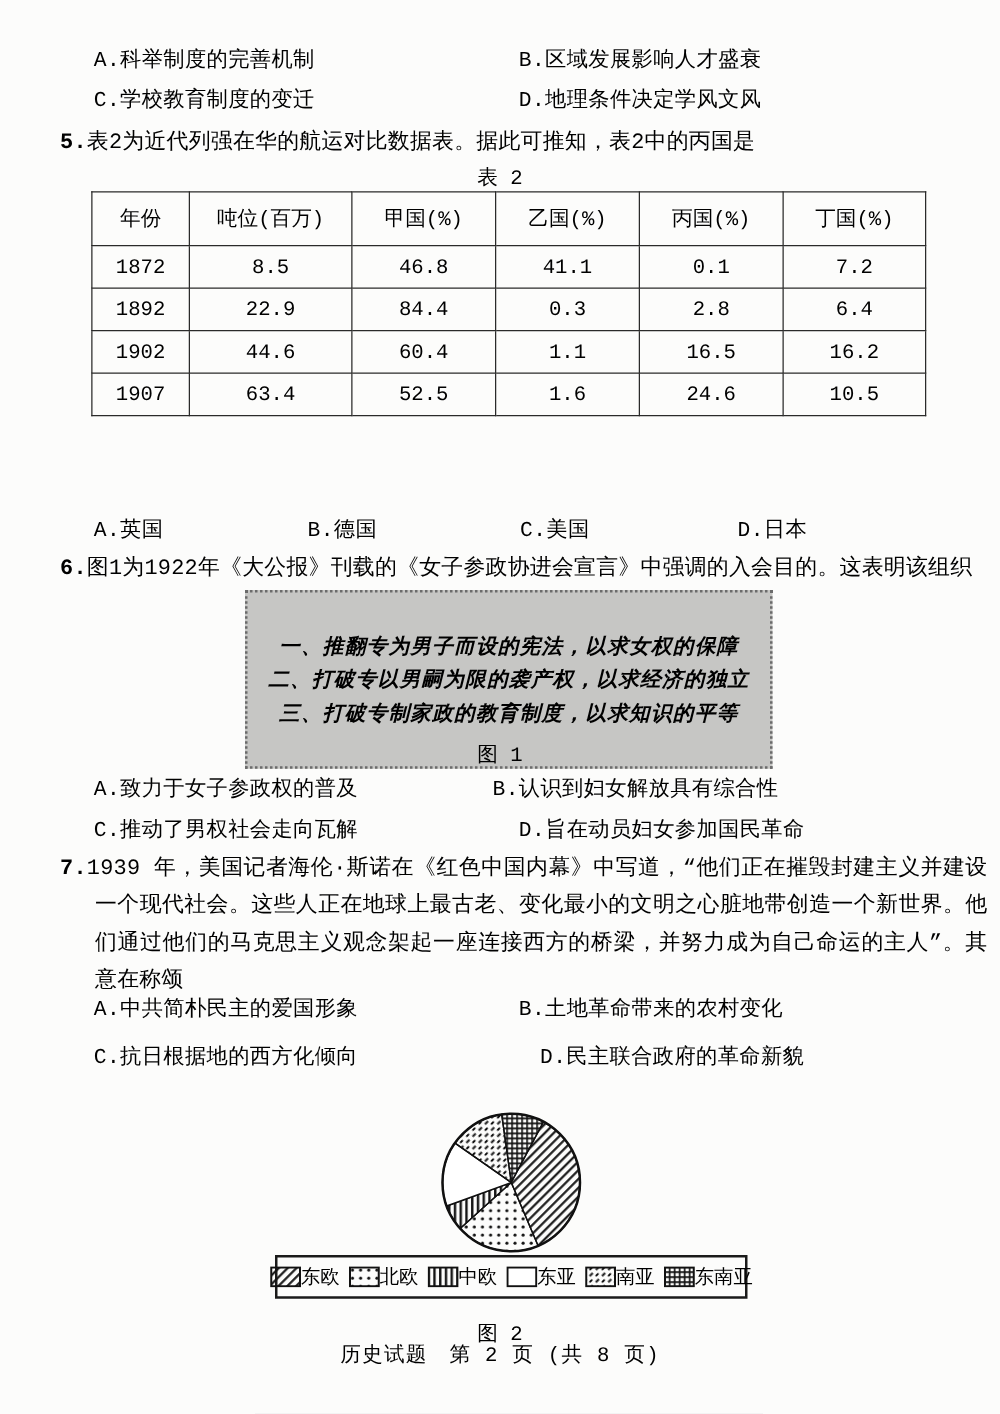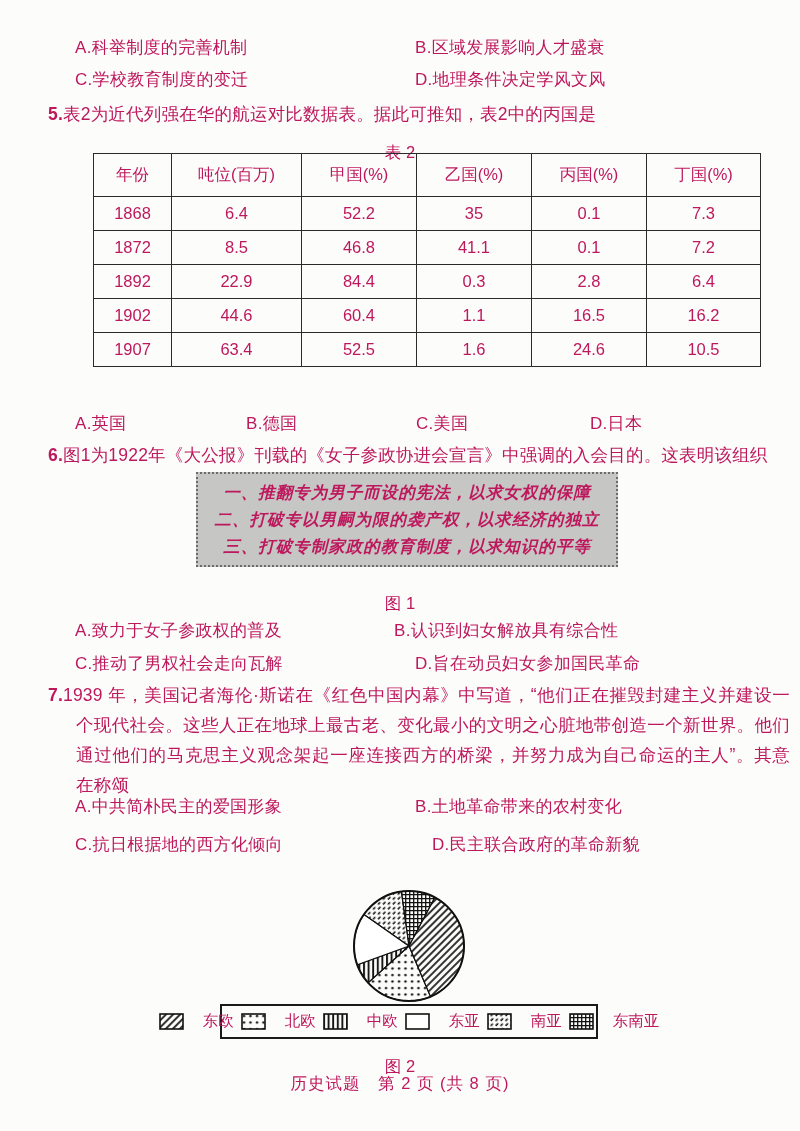--- a/index.html
+++ b/index.html
@@ -1,73 +1,73 @@
 <!DOCTYPE html>
 <html><head>
 <meta charset="utf-8">
 <style>
   html,body { margin:0; padding:0; background:#e8e8e8; }
   .page {
     position:relative; width:800px; height:1131px; margin:0 auto;
-    background:#fcfcfb; color:#be185d;
-    font-family:Liberation Sans, sans-serif;
+    background:#fcfcfb; color:#000000;
+    font-family:Liberation Mono, monospace;
     overflow:hidden;
   }
   .opt { position:absolute; font-size:17px; white-space:nowrap; letter-spacing:0.3px; }
   .stem { position:absolute; left:48px; width:714px; font-size:17.5px; line-height:30px;
           text-align:justify; letter-spacing:0.2px; padding-left:28px; text-indent:-28px; }
   .qnum { font-weight:bold; }
   .caption { position:absolute; left:0; width:100%; text-align:center; font-size:16.5px; }
   .footer { position:absolute; left:0; width:100%; text-align:center; font-size:16.5px; letter-spacing:1px; }
 
   table.datatable {
     position:absolute; left:73px; top:153px; width:667px;
     border-collapse:collapse; table-layout:fixed;
-    font-size:16.5px; text-align:center;margin-left:20px;
+    font-size:16.5px; text-align:center;
   }
   table.datatable th, table.datatable td {
     border:1.6px solid #2a2a2a; font-weight:normal; padding:0;
   }
   table.datatable thead tr { height:43px; }
   table.datatable tbody tr { height:34px; }
 
   .fig1box {
-    position:absolute; left:196px; top:472px; width:422px; height:95px;
+    position:absolute; left:196px; top:472px; width:422px; height:143px;
     background:#c6c6c4; border:2px dotted #6b6b6b; box-sizing:border-box;
     display:flex; flex-direction:column; justify-content:center; align-items:center;
     gap:5px; font-size:16.5px; font-style:italic; font-weight:bold; letter-spacing:1px;
   }
   .fig1box .fline { white-space:nowrap; }
 
   .pie-wrap { position:absolute; left:336px; top:873px; width:146px; height:146px; }
 
   .legend {
     position:absolute; left:220px; top:1004px; width:378px; height:35px;
     border:2px solid #1a1a1a; box-sizing:border-box;
     display:flex; align-items:center; justify-content:center; gap:7px;
     font-size:15.5px; white-space:nowrap;
   }
-  .legend-item { display:flex; align-items:center; gap:19px; }
+  .legend-item { display:flex; align-items:center; gap:0; }
   .legend-item svg { display:block; }
 </style>
 </head>
 <body>
 
 <div class="page">
 
   <span class="opt" style="left:75px;  top:36px;">A.科举制度的完善机制</span>
   <span class="opt" style="left:415px; top:36px;">B.区域发展影响人才盛衰</span>
   <span class="opt" style="left:75px;  top:68px;">C.学校教育制度的变迁</span>
   <span class="opt" style="left:415px; top:68px;">D.地理条件决定学风文风</span>
 
   <div class="stem" style="top:99px;">
     <span class="qnum">5.</span><span>表2为近代列强在华的航运对比数据表。据此可推知，表2中的丙国是</span>
   </div>
 
-  <div class="caption" style="top:131px;margin-top:11px;">表 2</div>
+  <div class="caption" style="top:131px;">表 2</div>
 
   <table class="datatable">
     <colgroup>
       <col style="width:78px">
         <col style="width:130px">
         <col style="width:115px">
       <col style="width:115px">
         <col style="width:115px">
         <col style="width:114px">
     </colgroup>
@@ -75,28 +75,20 @@
         <tr>
           <th>年份</th>
           <th>吨位(百万)</th>
           <th>甲国(%)</th>
           <th>乙国(%)</th>
           <th>丙国(%)</th>
           <th>丁国(%)</th>
         </tr>
       </thead>
     <tbody>
-        <tr>
-          <td>1868</td>
-          <td>6.4</td>
-          <td>52.2</td>
-          <td>35</td>
-          <td>0.1</td>
-          <td>7.3</td>
-        </tr>
         <tr>
           <td>1872</td>
           <td>8.5</td>
           <td>46.8</td>
           <td>41.1</td>
           <td>0.1</td>
           <td>7.2</td>
         </tr>
         <tr>
           <td>1892</td>

